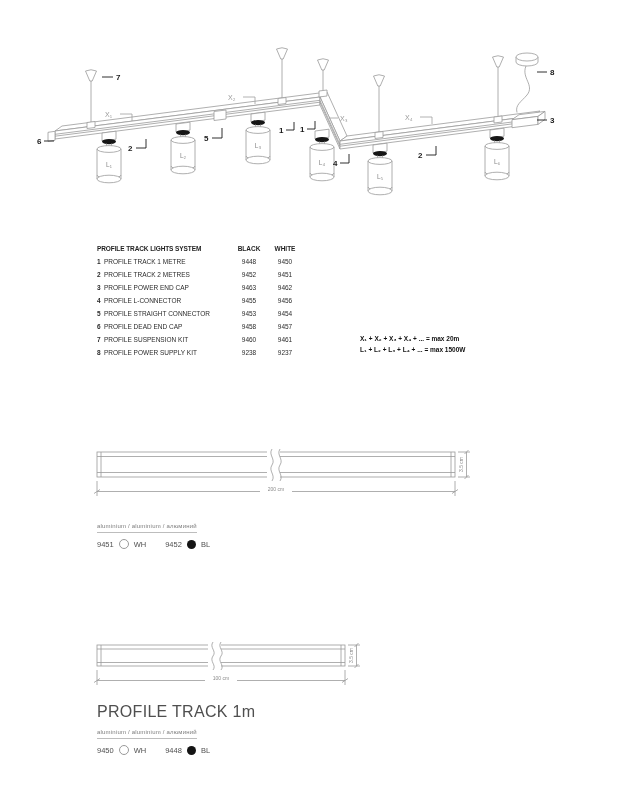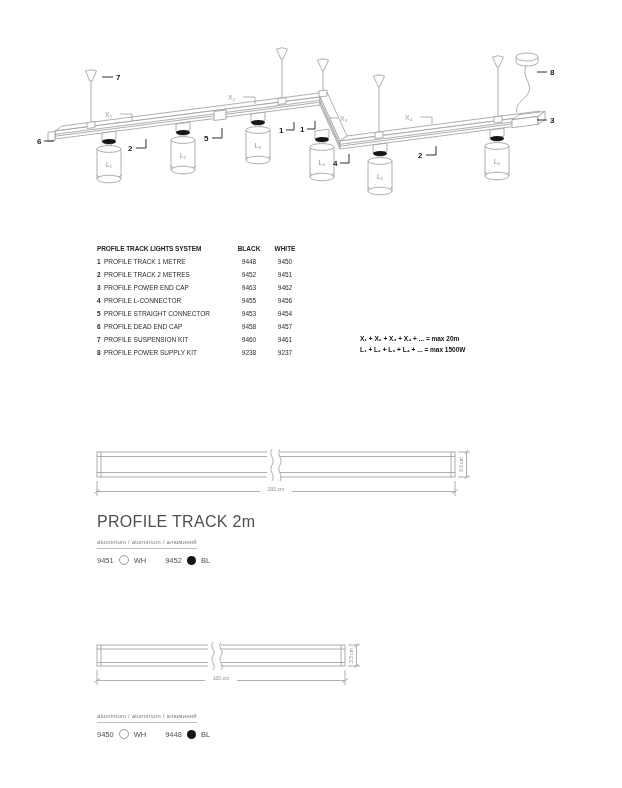--- a/index.html
+++ b/index.html
@@ -305,21 +305,20 @@
       <line class="ln" x1="458" y1="452" x2="470" y2="452"></line>
       <line class="ln" x1="458" y1="477" x2="470" y2="477"></line>
       <line class="ln" x1="466.5" y1="452" x2="466.5" y2="477"></line>
       <line class="ln" x1="464.5" y1="454" x2="468.5" y2="450"></line>
       <line class="ln" x1="464.5" y1="479" x2="468.5" y2="475"></line>
       <text class="dimtxt" text-anchor="middle" transform="translate(463,464.5) rotate(-90)">3.5 cm</text>
     </g>
   </svg>
 
   <div class="pblock pb-2m">
-    <div class="p-title">PROFILE TRACK 2m</div>
     <div><span class="p-mat">aluminium / aluminium / алюминий</span></div>
     <div class="p-codes">
       <span>9451</span>
       <span class="c-wh"></span>
       <span>WH</span>
       <span class="c-gap"></span>
       <span>9452</span>
       <span class="c-bl"></span>
       <span>BL</span>
     </div>
@@ -349,20 +348,21 @@
       <line class="ln" x1="348" y1="645" x2="360" y2="645"></line>
       <line class="ln" x1="348" y1="666" x2="360" y2="666"></line>
       <line class="ln" x1="356.5" y1="645" x2="356.5" y2="666"></line>
       <line class="ln" x1="354.5" y1="647" x2="358.5" y2="643"></line>
       <line class="ln" x1="354.5" y1="668" x2="358.5" y2="664"></line>
       <text class="dimtxt" text-anchor="middle" transform="translate(353,655.5) rotate(-90)">3.5 cm</text>
     </g>
   </svg>
 
   <div class="pblock pb-1m">
+    <div class="p-title">PROFILE TRACK 1m</div>
     <div><span class="p-mat">aluminium / aluminium / алюминий</span></div>
     <div class="p-codes">
       <span>9450</span>
       <span class="c-wh"></span>
       <span>WH</span>
       <span class="c-gap"></span>
       <span>9448</span>
       <span class="c-bl"></span>
       <span>BL</span>
     </div>

